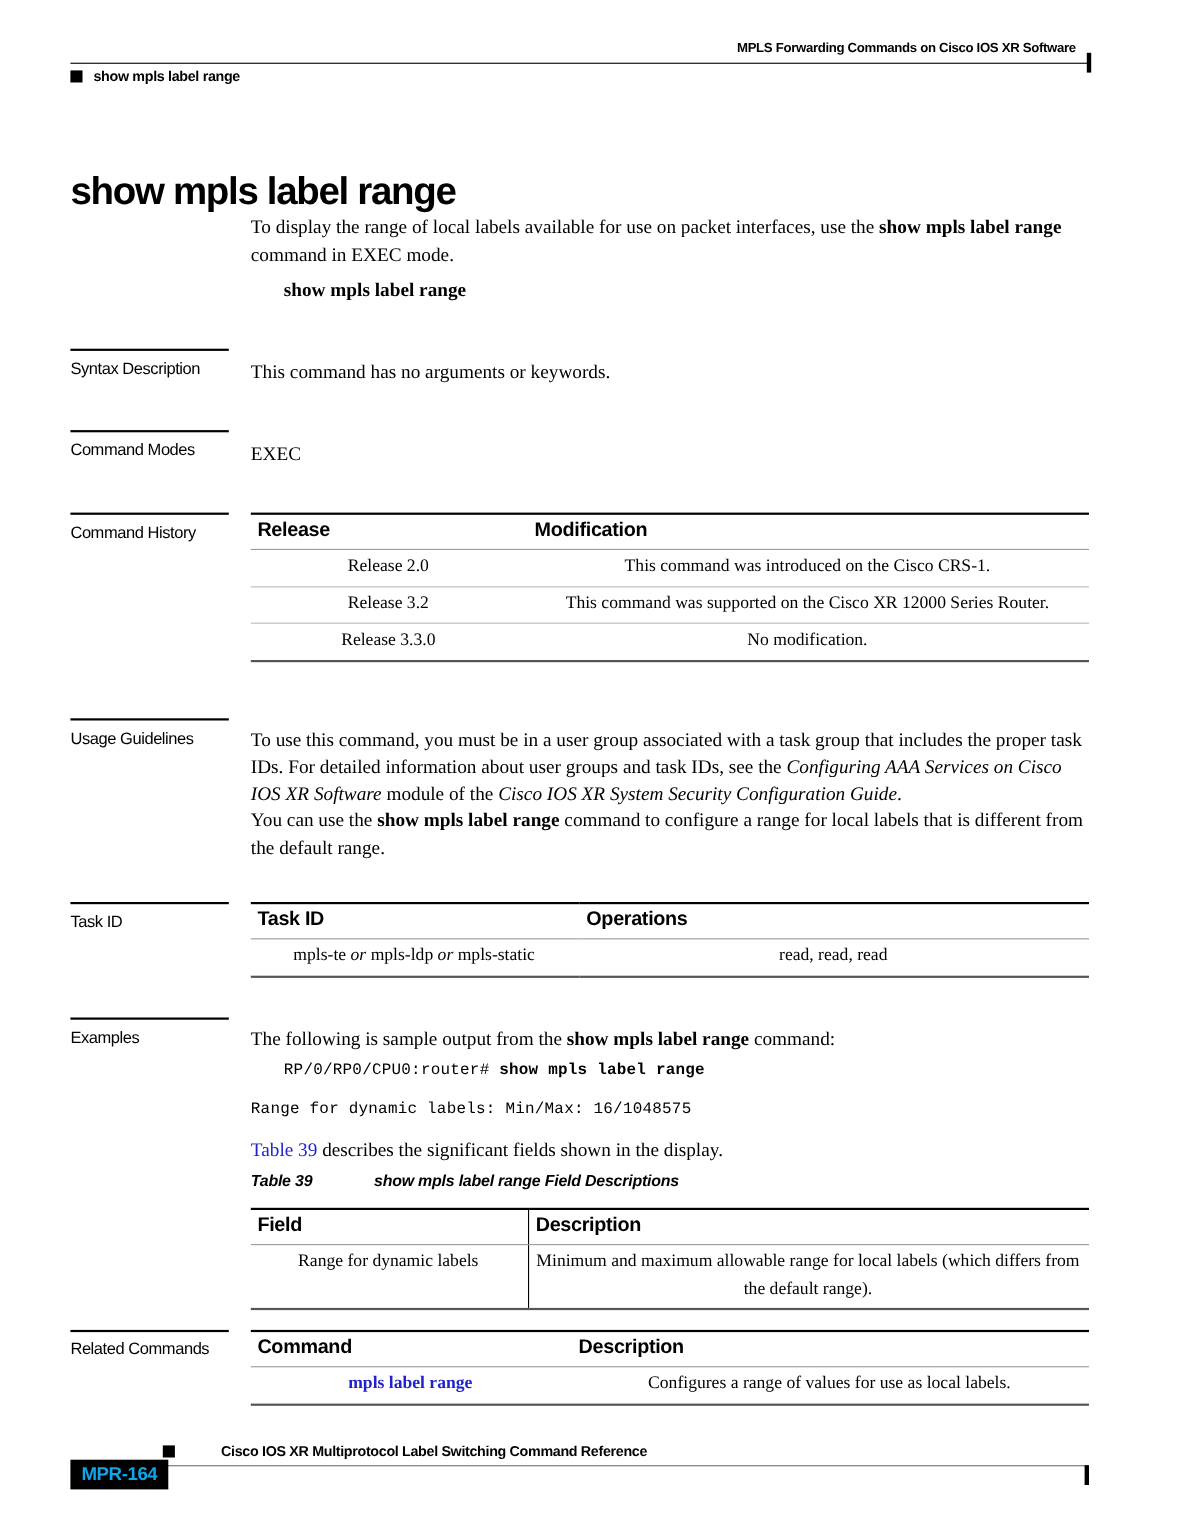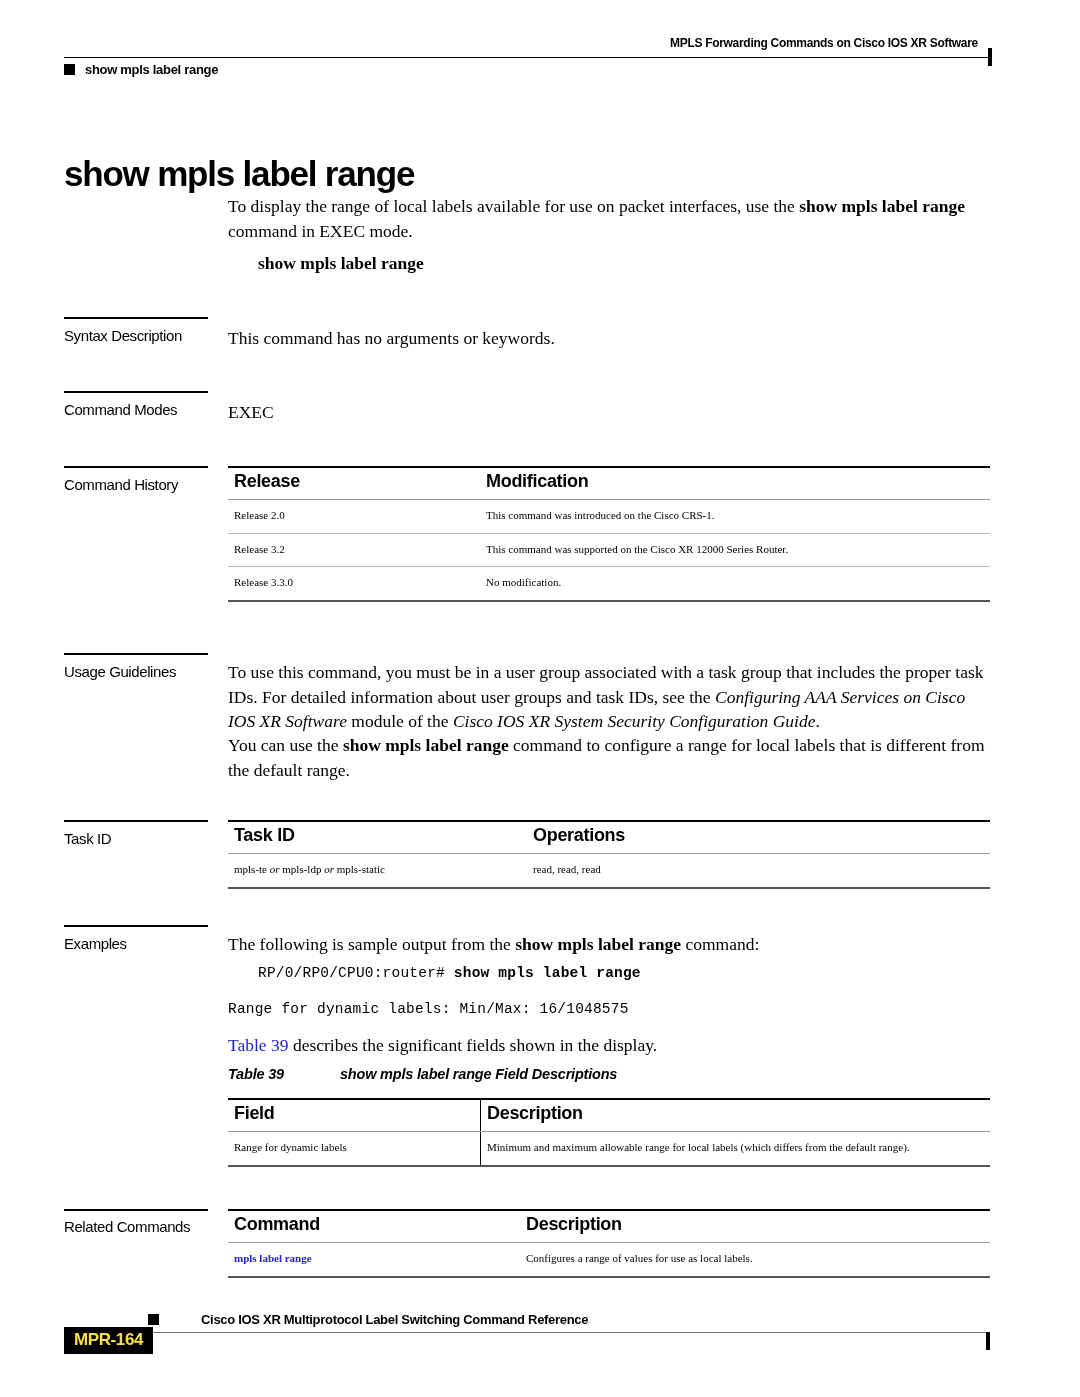--- a/index.html
+++ b/index.html
@@ -139,23 +139,23 @@
     font-size: 18px;
     letter-spacing: -0.3px;
     text-align: left;
     padding: 3px 0 7px 6px;
     border-top: 2px solid #000000;
     border-bottom: 1px solid #9a9a9a;
     vertical-align: bottom;
   }
   .doc-table td {
     font-family: "Liberation Serif", serif;
-    font-size: 11px;
+    font-size: 16px;
     line-height: 24.5px;
-    text-align: left;
+    text-align: center;
     padding: 3px 8px 5px 6px;
     border-bottom: 1px solid #b8b8b8;
     vertical-align: top;
   }
   .doc-table tr:last-child td {
     border-bottom: 2px solid #555555;
   }
   .col-a { width: 238px; }
   .col-b { width: auto; }
   
@@ -228,21 +228,21 @@
     top: 22px;
     width: 4px;
     height: 18px;
     background: #000000;
   }
   #footer-pagebox {
     position: absolute;
     left: 0px;
     top: 17px;
     background: #000000;
-    color: #fde047;
+    color: #0ea5e9;
     font-family: "Liberation Sans", sans-serif;
     font-weight: bold;
     font-size: 17px;
     letter-spacing: -0.4px;
     padding: 3px 10px 4px 10px;
     white-space: nowrap;
   }
 </style>
 </head>
 <body>

